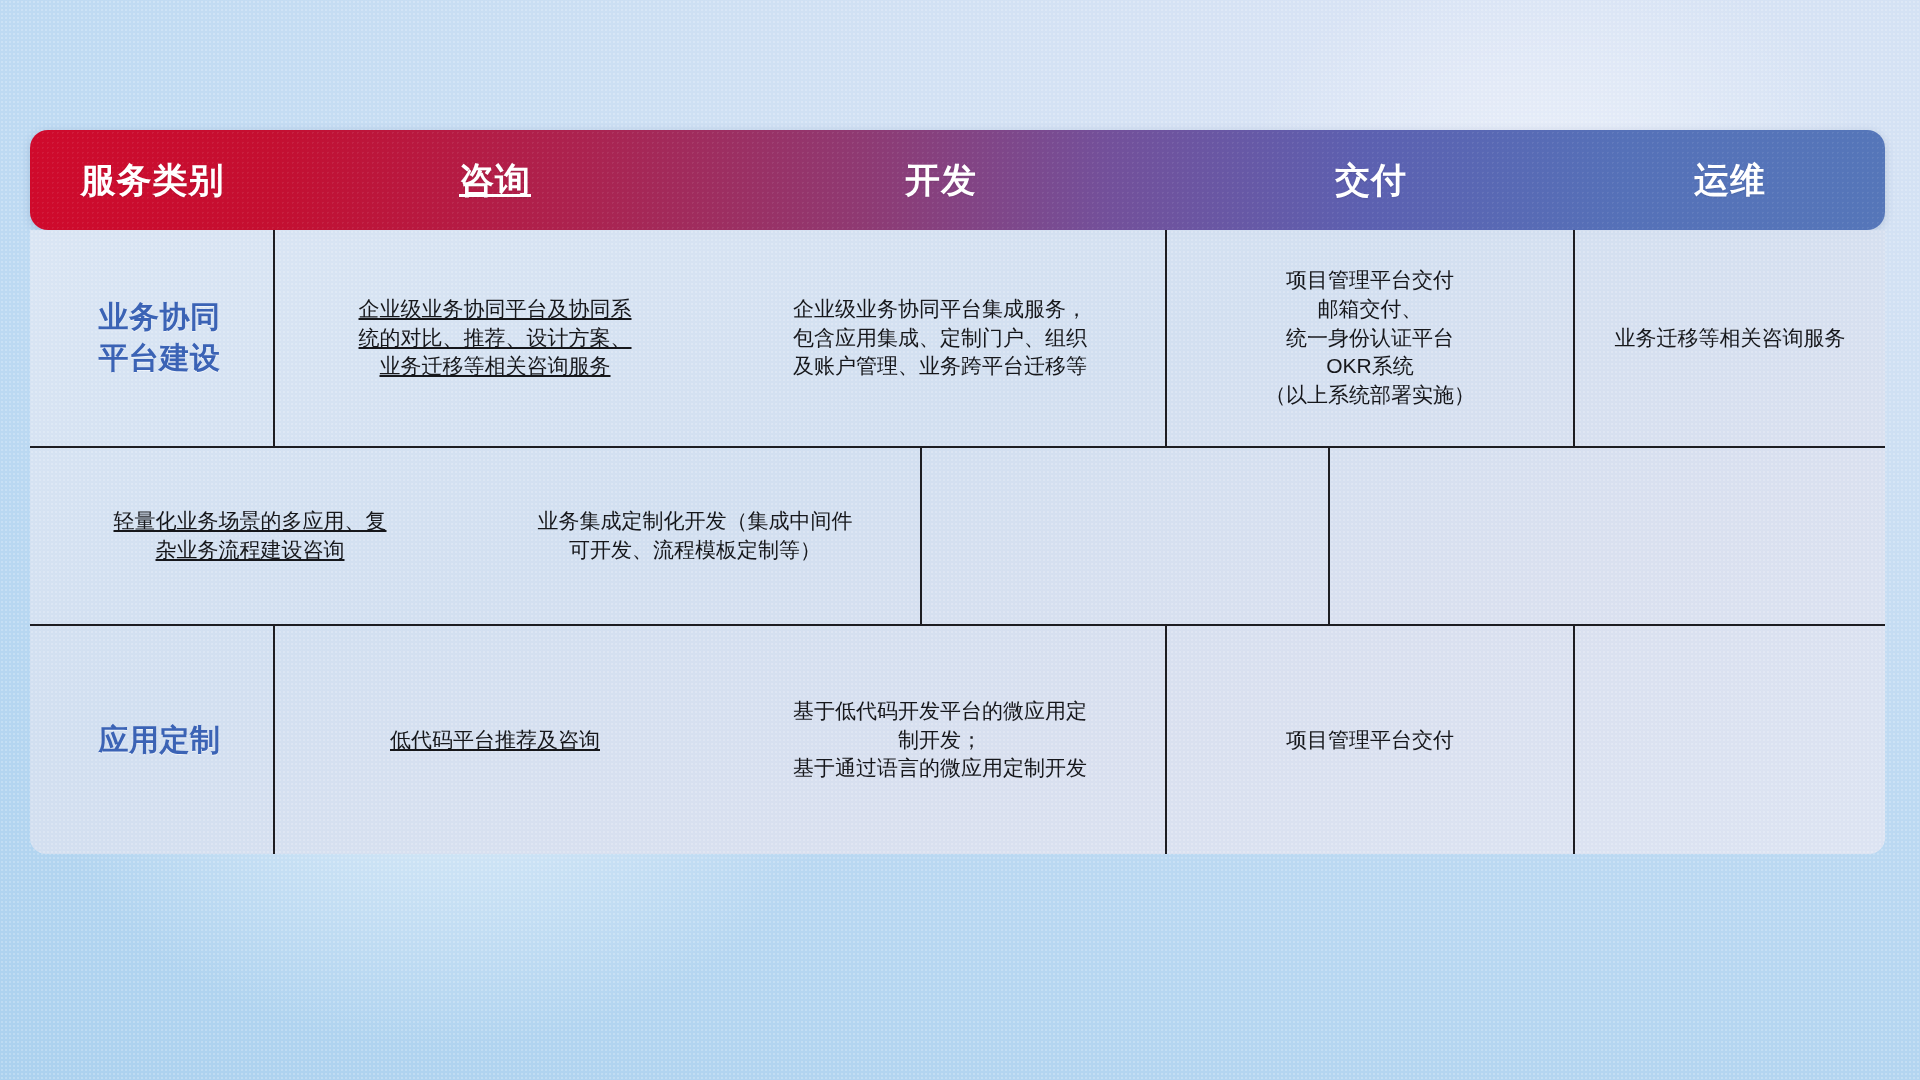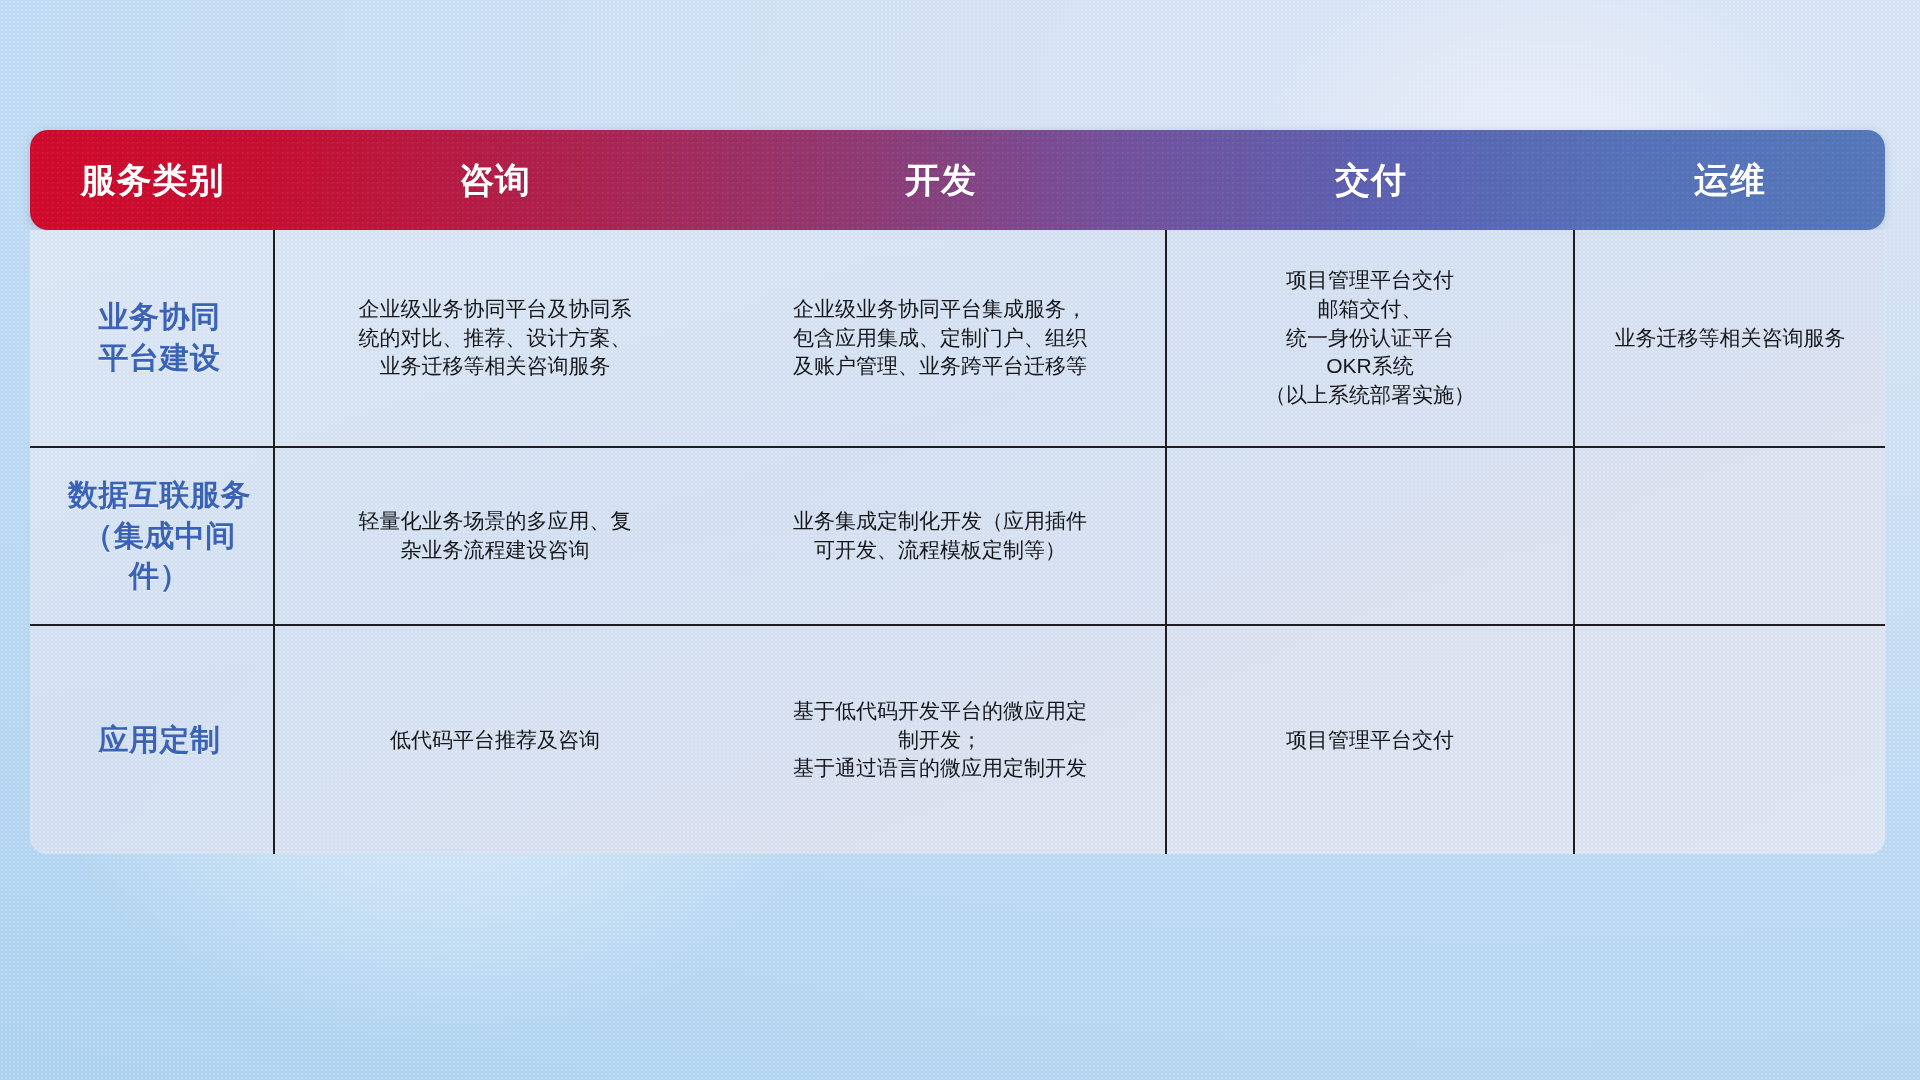--- a/index.html
+++ b/index.html
@@ -142,21 +142,21 @@
     font-size: 30px;
     font-weight: bold;
     line-height: 1.36;
     letter-spacing: .5px;
     text-shadow: 0 1px 0 rgba(255,255,255,0.55);
     padding-left: 30px;
   }
 
   
   .c0 { width: 245px; }
-  .c1 { width: 440px; }
+  .c1 { width: 440px; text-decoration: underline; }
   .c2 { width: 452px; }
   .c3 { width: 408px; }
   .c4 { width: 310px; }
 
   .r1 { height: 216px; }
   .r2 { height: 176px; }
   .r3 { height: 228px; }
 </style>
 </head>
 <body>
@@ -188,25 +188,23 @@
 及账户管理、业务跨平台迁移等</div>
       <div class="cell c3 vline">项目管理平台交付
 邮箱交付、
 统一身份认证平台
 OKR系统
 （以上系统部署实施）</div>
       <div class="cell c4">业务迁移等相关咨询服务</div>
     </div>
 
     <div class="data-row r2">
-      <div class="cell cell-cat c0 vline">数据互联服务
-（集成中间件）</div>
       <div class="cell c1">轻量化业务场景的多应用、复
 杂业务流程建设咨询</div>
-      <div class="cell c2 vline">业务集成定制化开发（应用插件
+      <div class="cell c2 vline">业务集成定制化开发（集成中间件
 可开发、流程模板定制等）</div>
       <div class="cell c3 vline"></div>
       <div class="cell c4"></div>
     </div>
 
     <div class="data-row r3">
       <div class="cell cell-cat c0 vline">应用定制</div>
       <div class="cell c1">低代码平台推荐及咨询</div>
       <div class="cell c2 vline">基于低代码开发平台的微应用定
 制开发；

